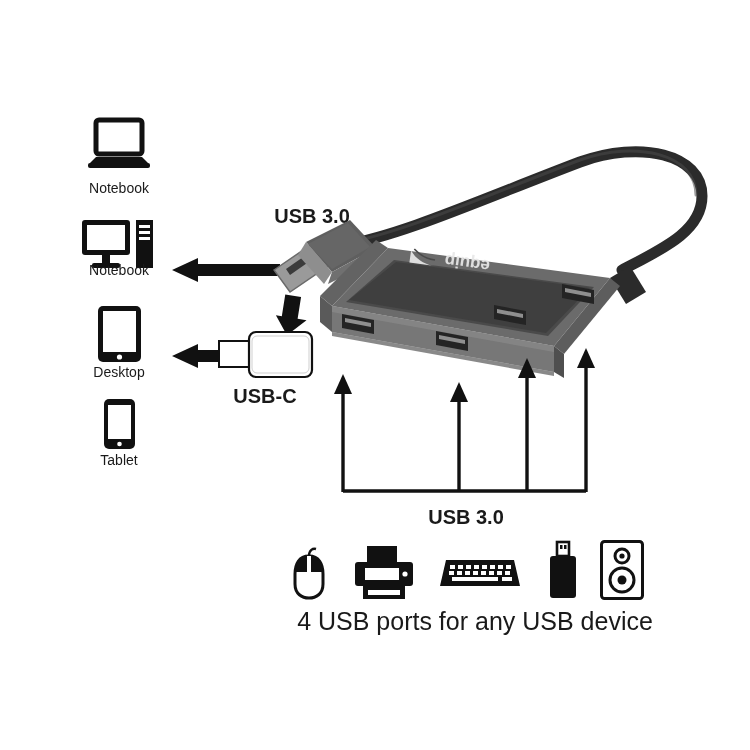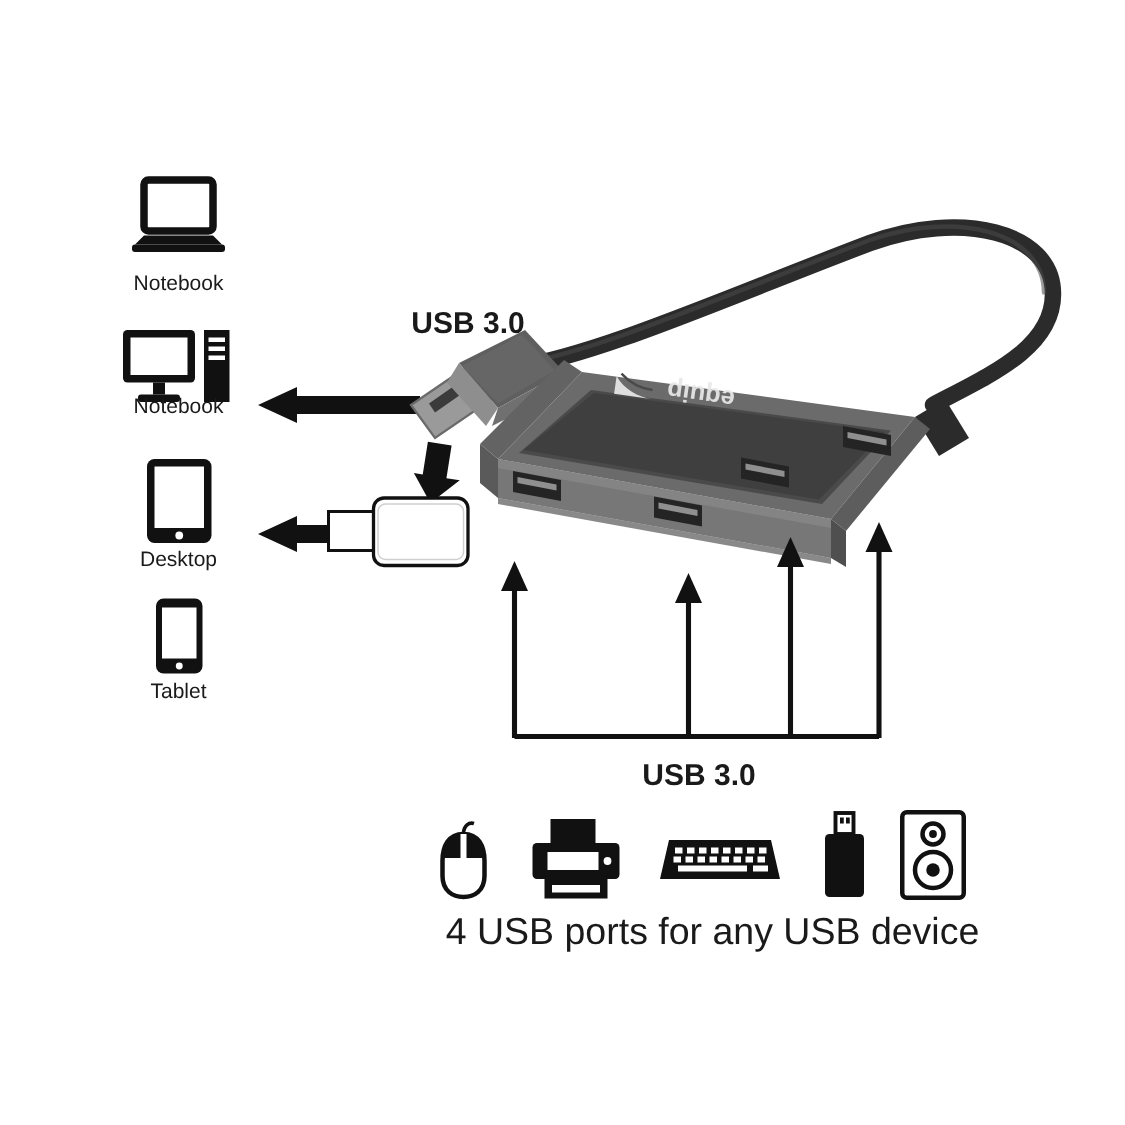--- a/index.html
+++ b/index.html
@@ -77,20 +77,21 @@
     </svg>
   </div>
 
   <div class="ico" style="left:218px;top:330px;">
     <svg width="96" height="50" viewBox="0 0 96 50">
       <rect x="1" y="11" width="32" height="26" fill="#fff" stroke="#111" stroke-width="2"></rect>
       <rect x="31" y="2" width="63" height="45" rx="7" fill="#fff" stroke="#111" stroke-width="2.2"></rect>
       <rect x="34" y="6" width="57" height="37" rx="5" fill="none" stroke="#cfcfcf" stroke-width="1"></rect>
     </svg>
   </div>
+  <div class="lbl bold-lbl" style="left:199px;top:385px;width:132px;">USB-C</div>
 
   <div class="lbl bold-lbl" style="left:212px;top:205px;width:200px;">USB 3.0</div>
 
   <div class="ico" style="left:330px;top:140px;">
     <svg width="380" height="190" viewBox="0 0 380 190">
       <path d="M14 105 C 70 96, 150 60, 250 22
                C 310 0, 372 14, 372 56
                C 372 92, 330 110, 292 130" fill="none" stroke="#2b2b2b" stroke-width="11" stroke-linecap="round"></path>
       <path d="M14 103 C 70 94, 150 58, 250 20
                C 306 0, 366 14, 366 55" fill="none" stroke="#4a4a4a" stroke-width="3" stroke-linecap="round" opacity=".55"></path>

